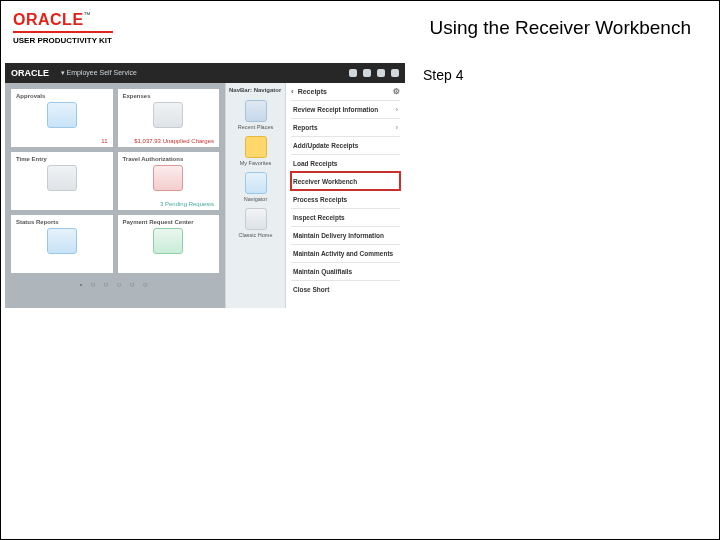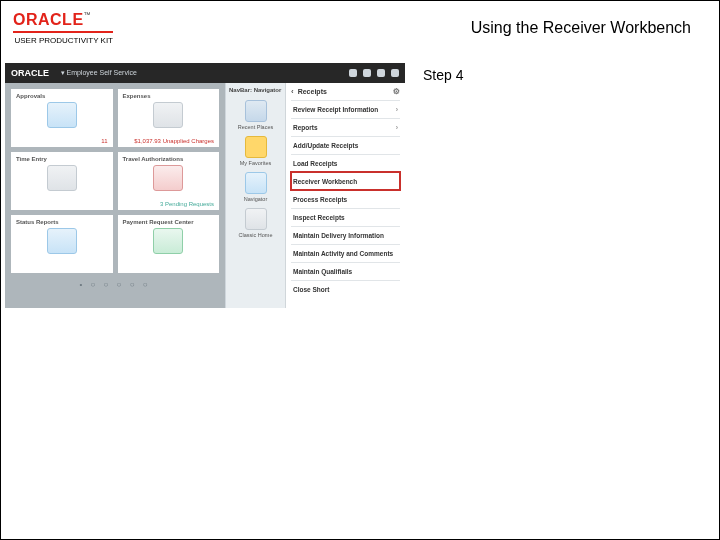--- a/index.html
+++ b/index.html
@@ -5,22 +5,22 @@
   * { box-sizing: border-box; margin: 0; padding: 0; }
   html, body { width: 720px; height: 540px; font-family: Arial, Helvetica, sans-serif; background: #fff; }
   body { border: 1px solid #000; position: relative; }
 
   
   .banner { display: flex; align-items: center; padding: 6px 10px 6px 6px; border-bottom: 8px solid #fff; }
   .brand { display: flex; flex-direction: column; gap: 2px; padding: 4px 6px; }
   .oracle-word { font-weight: 700; color: #e2231a; font-size: 16px; letter-spacing: 0.5px; }
   .oracle-tm { font-size: 7px; vertical-align: top; color: #444; }
   .oracle-rule { height: 2px; background: #e2231a; width: 100px; }
-  .upk { font-size: 8px; font-weight: 400; color: #000; margin-top: 1px; text-align: right; }
-  .banner-title { margin-left: auto; font-size: 16px; color: #000; padding-right: 18px; }
+  .upk { font-size: 8px; font-weight: 700; color: #000; margin-top: 1px; }
+  .banner-title { margin-left: auto; font-size: 19px; color: #000; padding-right: 18px; }
 
   
   .main { display: flex; gap: 18px; padding: 0 10px 10px 4px; }
   .shot { width: 400px; height: 245px; background: #e4e7e9; position: relative; overflow: hidden; font-size: 7px; color: #444; }
   .instructions { flex: 1; padding-top: 4px; font-size: 14px; }
   .step-label { margin-bottom: 16px; }
   .step-text strong { font-weight: 700; }
 
   
   .app-top { height: 20px; background: #272727; display: flex; align-items: center; padding: 0 6px; gap: 6px; }

